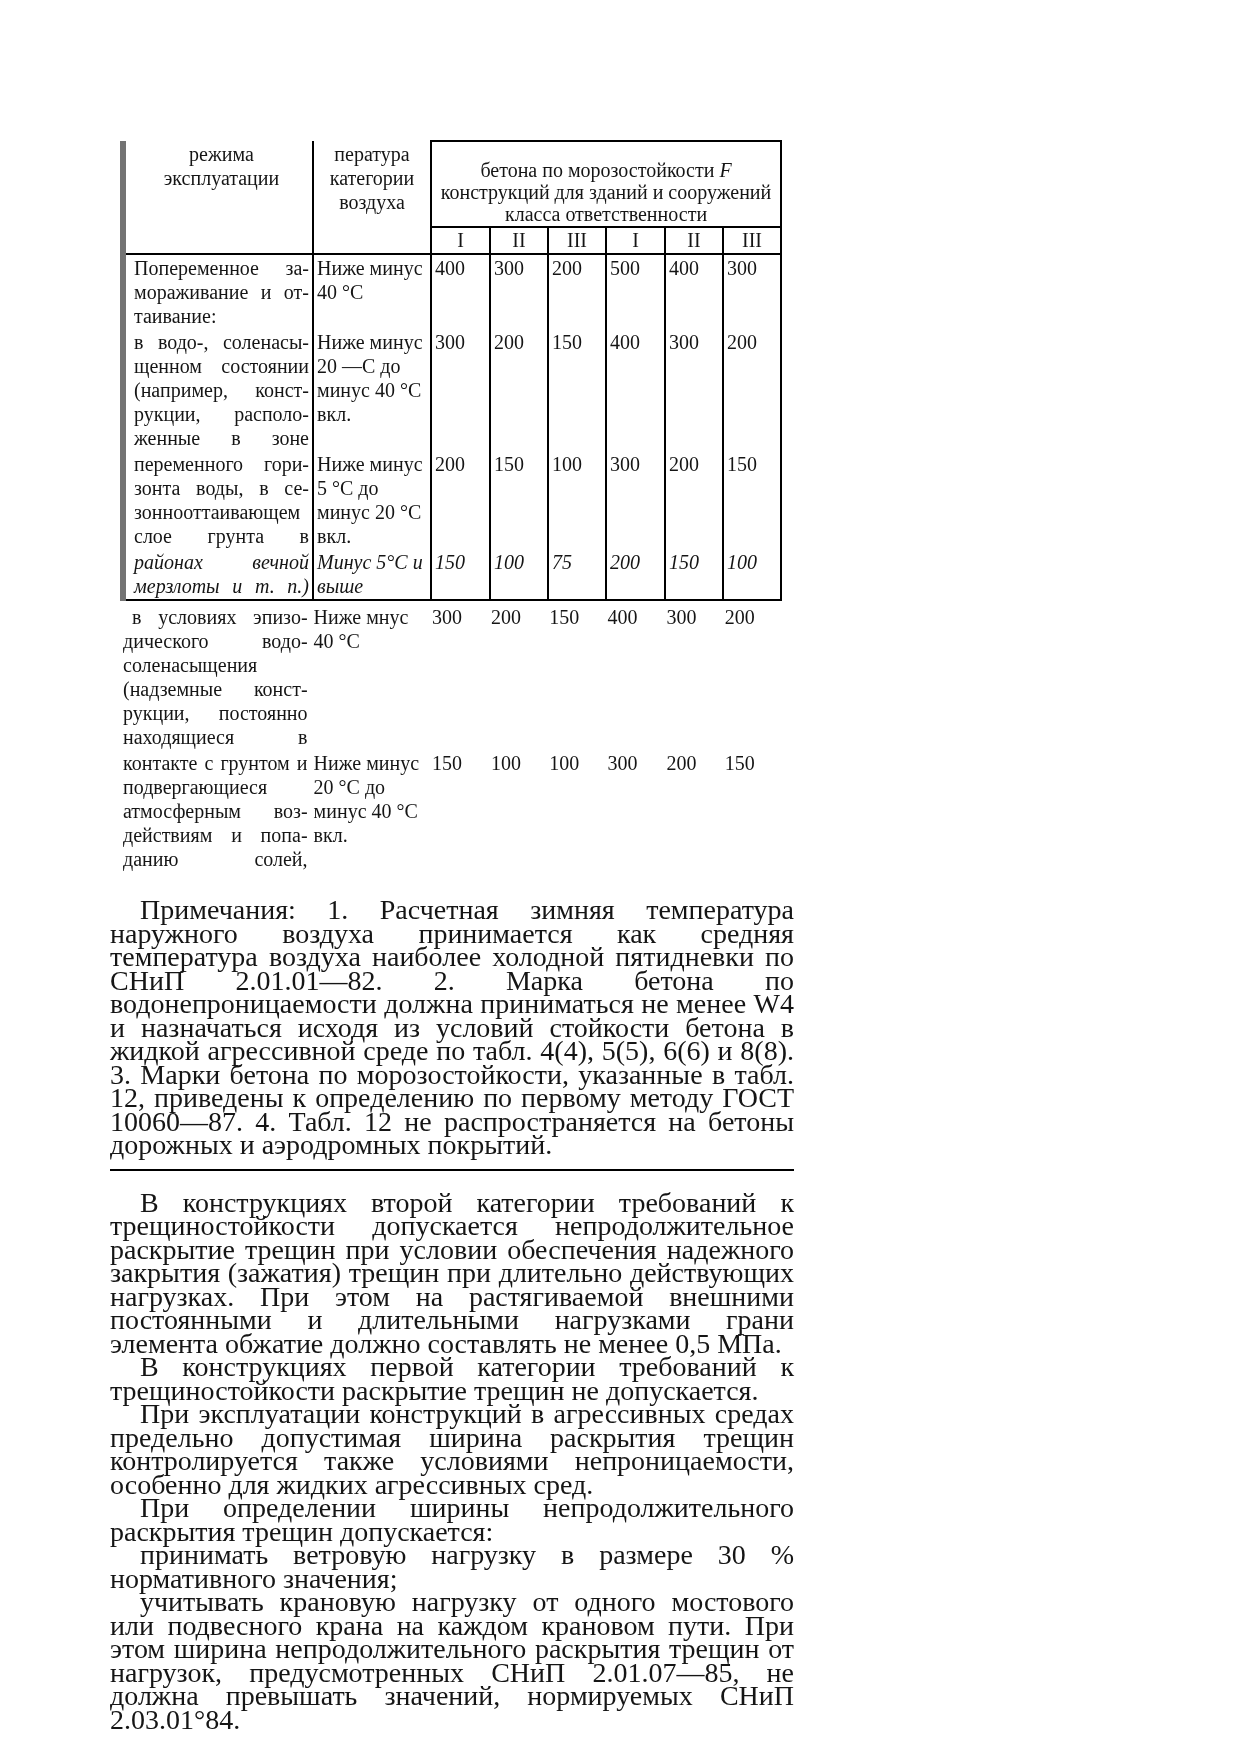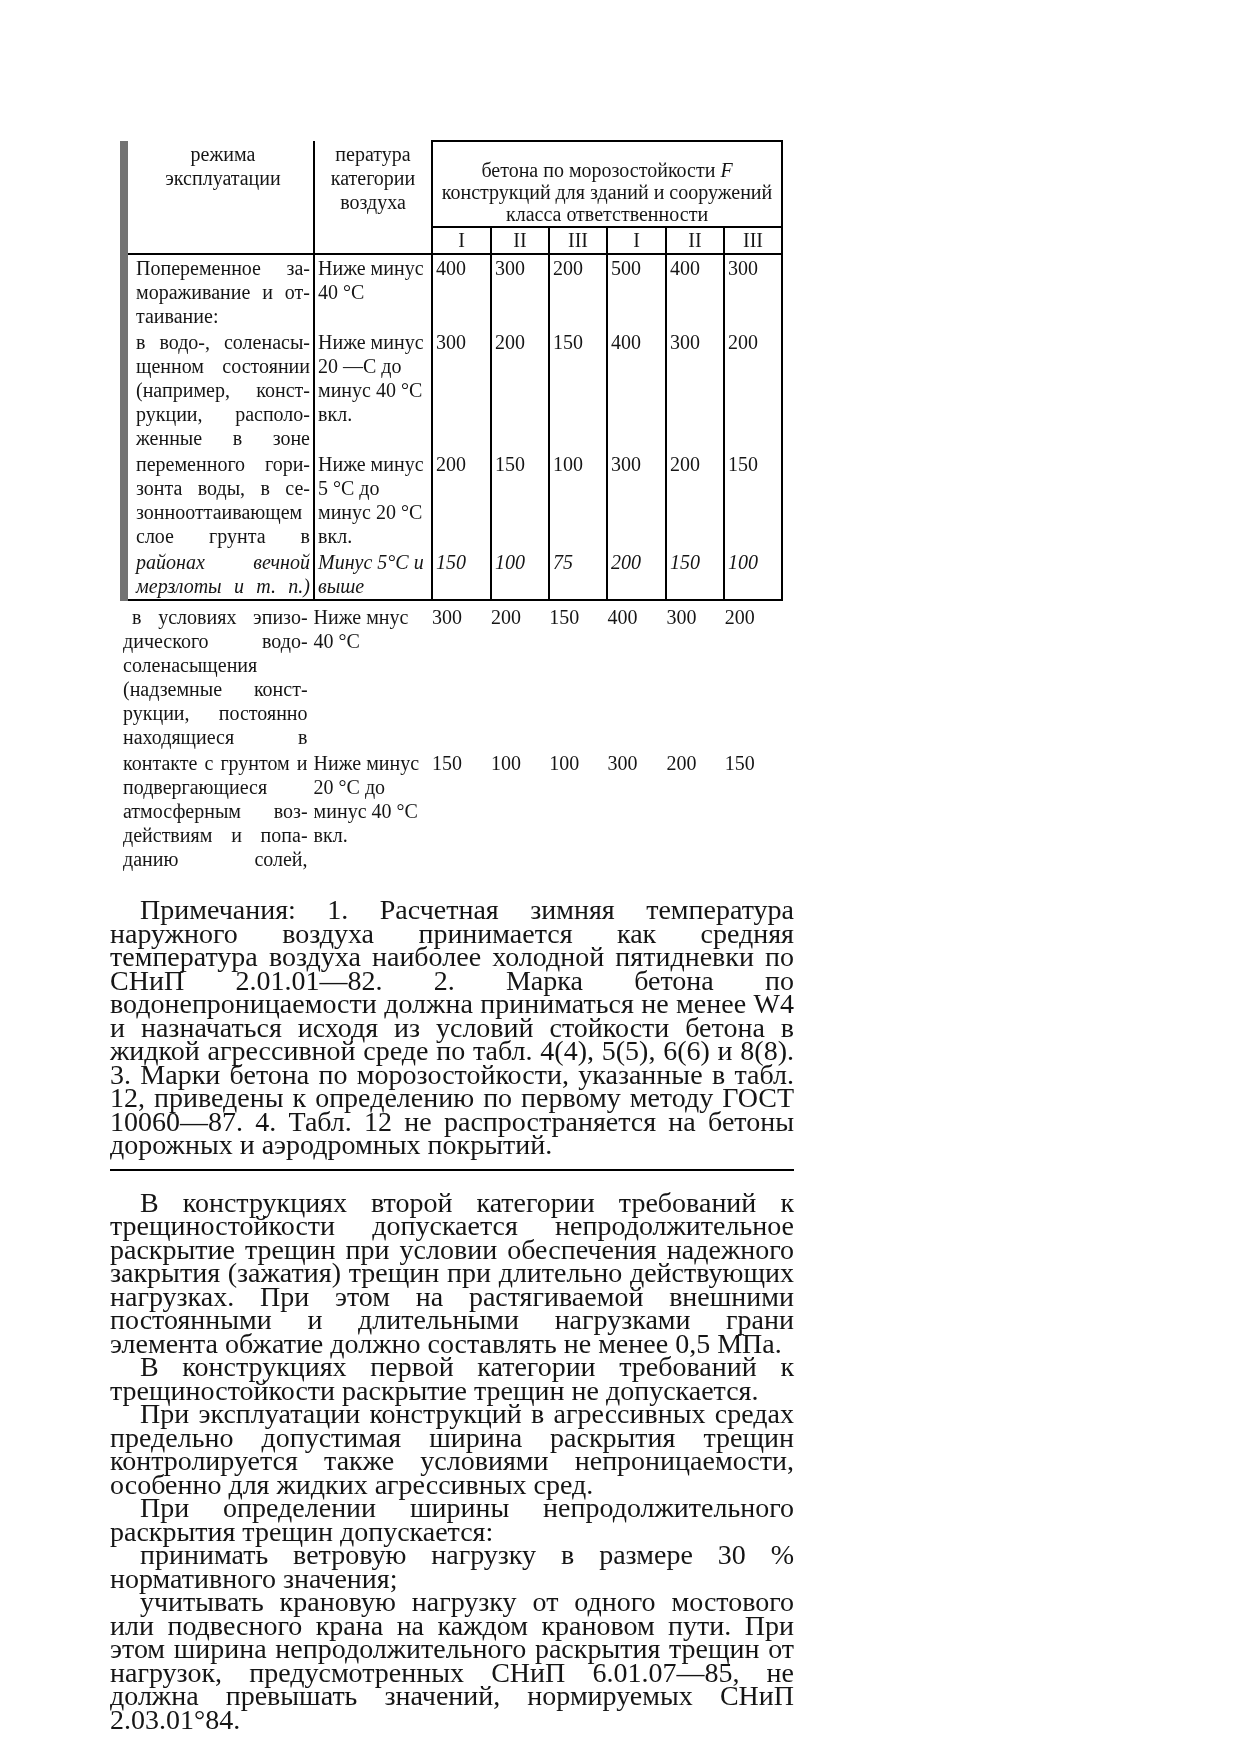--- a/index.html
+++ b/index.html
@@ -26,21 +26,21 @@
     font-size: 20px;
     line-height: 24px;
   }
   table.grid th, table.grid td {
     font-weight: normal;
     vertical-align: top;
     padding: 1px 3px;
   }
   
   .bordered th, .bordered td { border-right: 2px solid #000; }
-  .bordered .bl  { border-left: 8px solid #737373; padding-left: 8px; }
+  .bordered .bl  { border-left: 6px solid #737373; padding-left: 8px; }
   .bordered .hb  { border-bottom: 2px solid #000; }
   .bordered .hg  { border: 2px solid #000; text-align: center; line-height: 22px; padding-top: 17px; }
   .bordered .sub { border-bottom: 2px solid #000; text-align: center; line-height: 23px; }
   .bordered tbody tr:last-child td { border-bottom: 2px solid #000; font-style: italic; }
   
   .open { margin-top: 3px; }
   .open td { border: none; }
   
   .hc   { white-space: pre-line; text-align: center; }
   .pl   { white-space: pre-line; }
@@ -211,15 +211,15 @@
 
   <p class="para notes">Примечания: 1. Расчетная зимняя температура наружного воздуха принимается как средняя температура воздуха наиболее холодной пятидневки по СНиП 2.01.01—82. 2. Марка бетона по водонепроницаемости должна приниматься не менее W4 и назначаться исходя из условий стойкости бетона в жидкой агрессивной среде по табл. 4(4), 5(5), 6(6) и 8(8). 3. Марки бетона по морозостойкости, указанные в табл. 12, приведены к определению по первому методу ГОСТ 10060—87. 4. Табл. 12 не распространяется на бетоны дорожных и аэродромных покрытий.</p>
 
   <hr class="rule">
 
   <p class="para">В конструкциях второй категории требований к трещиностойкости допускается непродолжительное раскрытие трещин при условии обеспечения надежного закрытия (зажатия) трещин при длительно действующих нагрузках. При этом на растягиваемой внешними постоянными и длительными нагрузками грани элемента обжатие должно составлять не менее 0,5 МПа.</p>
   <p class="para">В конструкциях первой категории требований к трещиностойкости раскрытие трещин не допускается.</p>
   <p class="para">При эксплуатации конструкций в агрессивных средах предельно допустимая ширина раскрытия трещин контролируется также условиями непроницаемости, особенно для жидких агрессивных сред.</p>
   <p class="para">При определении ширины непродолжительного раскрытия трещин допускается:</p>
   <p class="para">принимать ветровую нагрузку в размере 30 % нормативного значения;</p>
-  <p class="para">учитывать крановую нагрузку от одного мостового или подвесного крана на каждом крановом пути. При этом ширина непродолжительного раскрытия трещин от нагрузок, предусмотренных СНиП 6.01.07—85, не должна превышать значений, нормируемых СНиП 2.03.01°84.</p>
+  <p class="para">учитывать крановую нагрузку от одного мостового или подвесного крана на каждом крановом пути. При этом ширина непродолжительного раскрытия трещин от нагрузок, предусмотренных СНиП 2.01.07—85, не должна превышать значений, нормируемых СНиП 2.03.01°84.</p>
 
 </div>
 
 </body></html>

